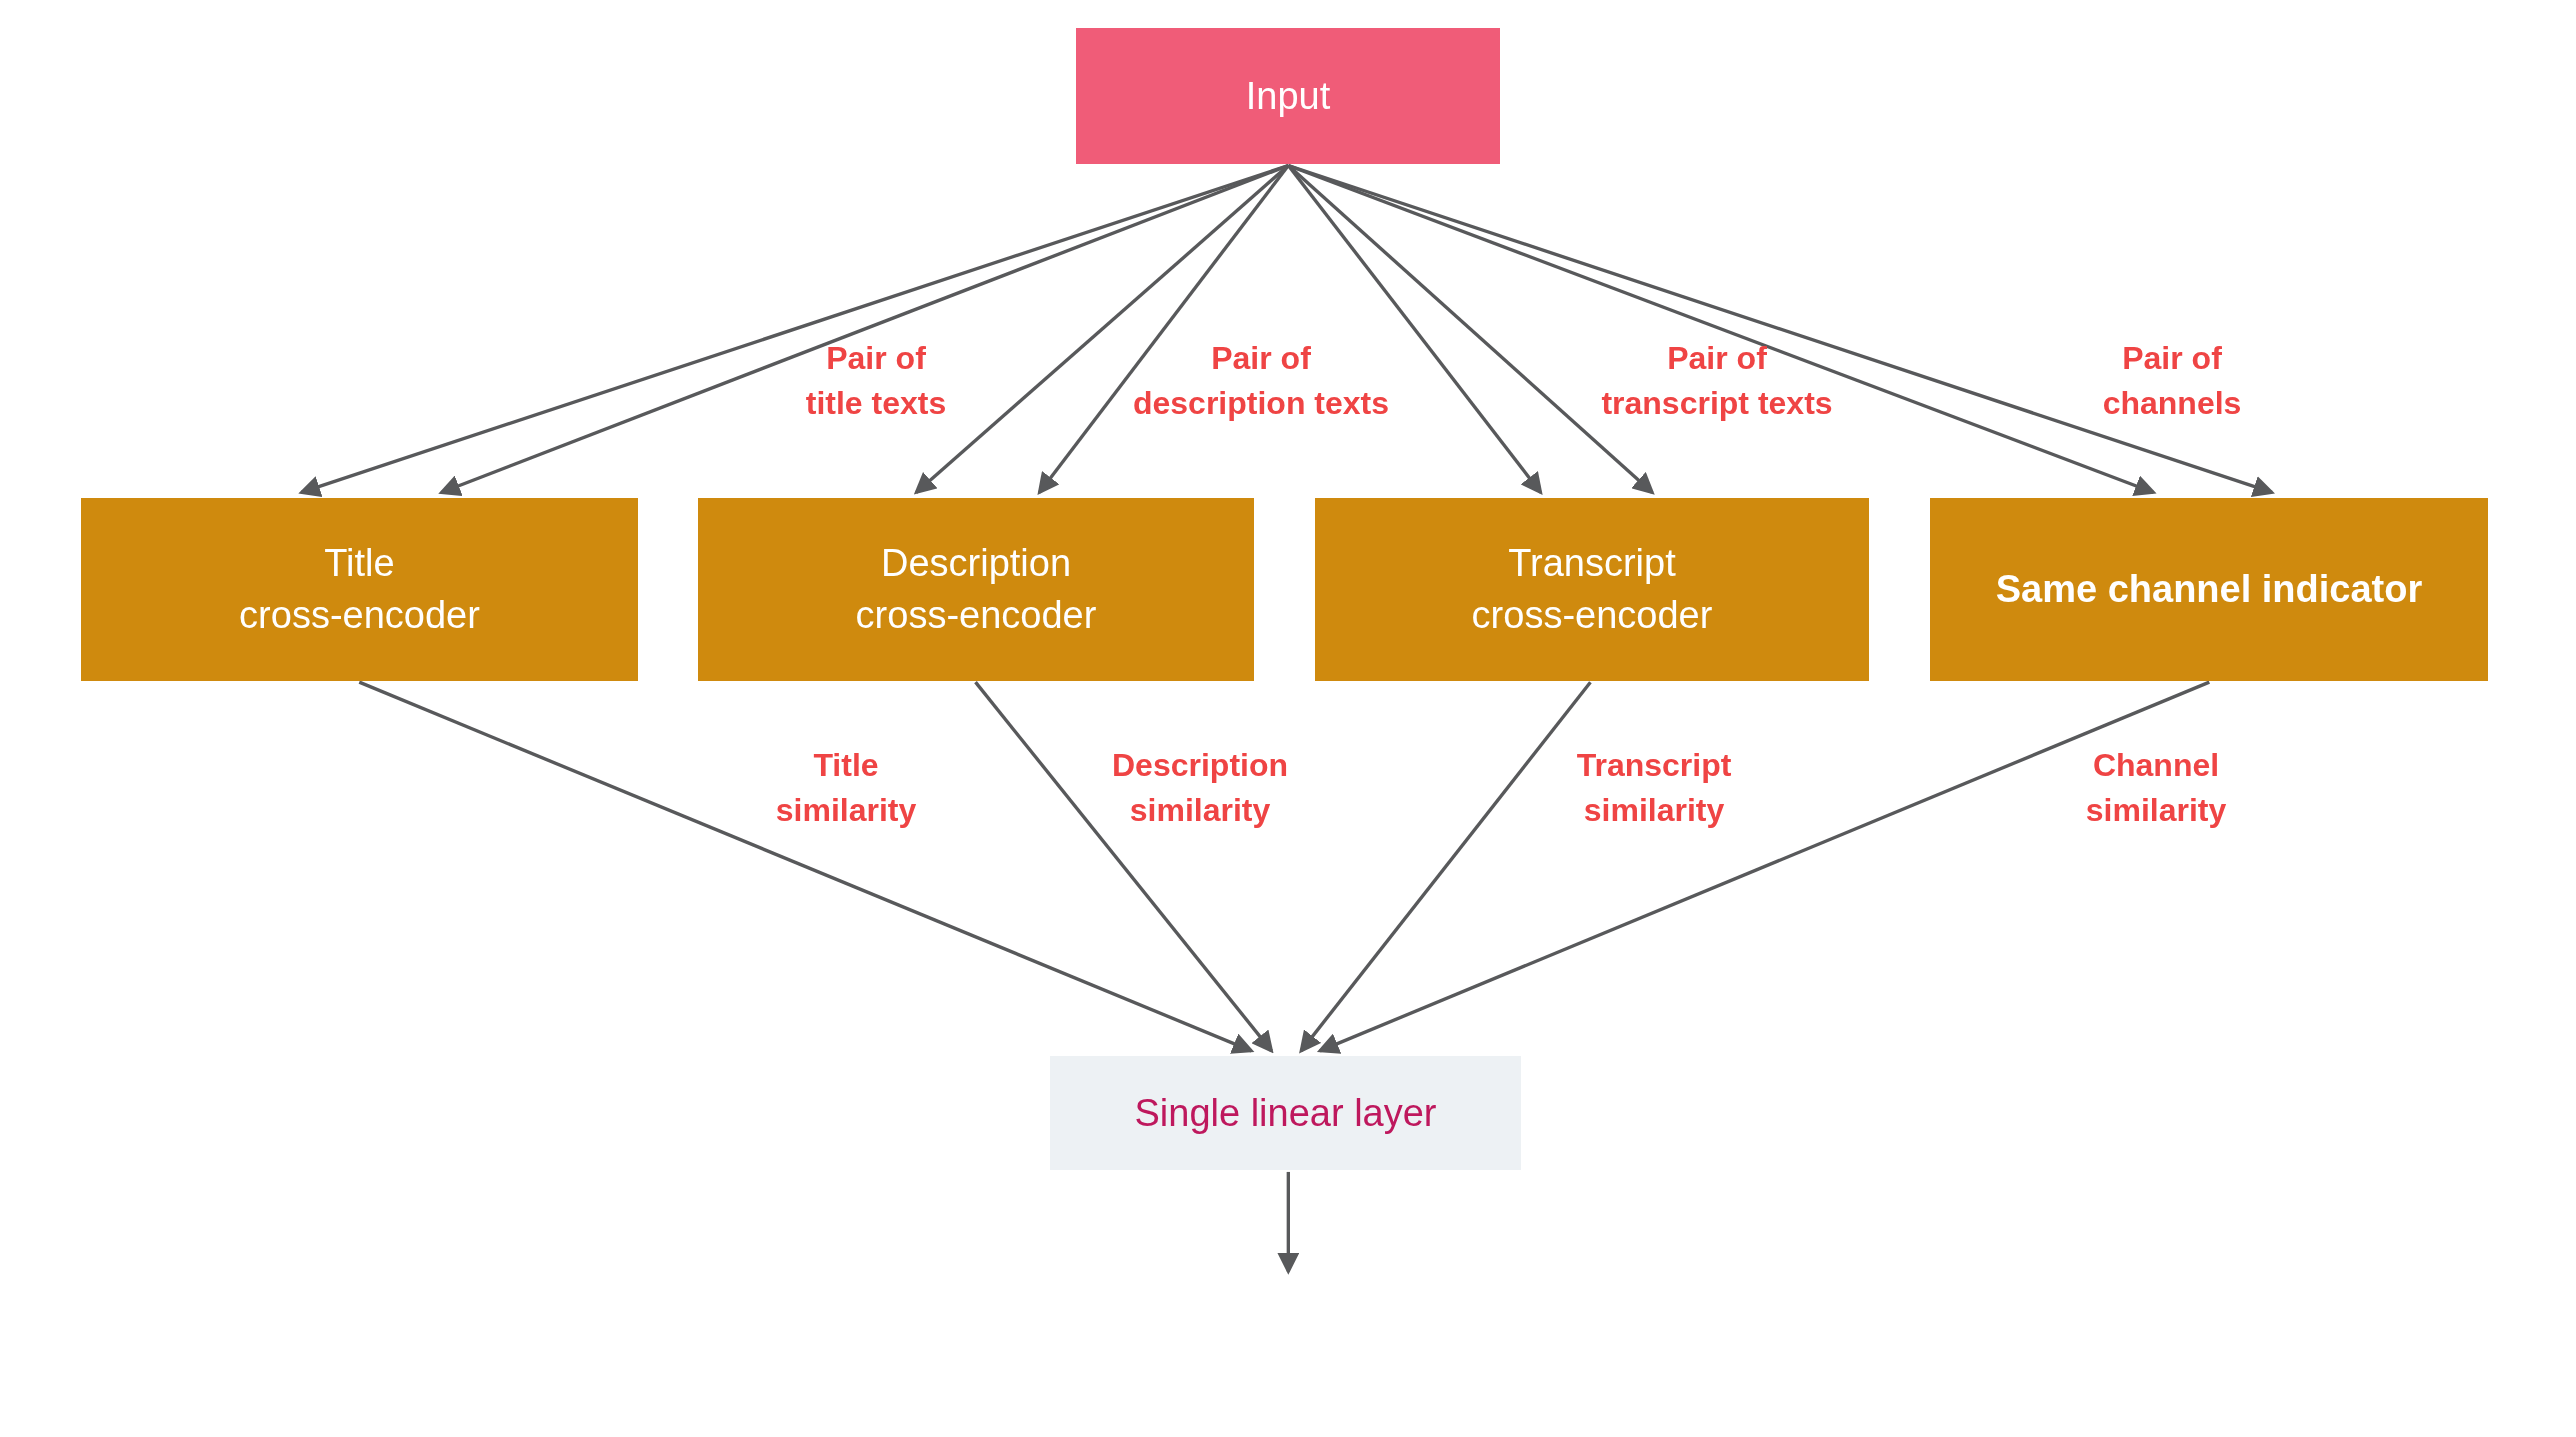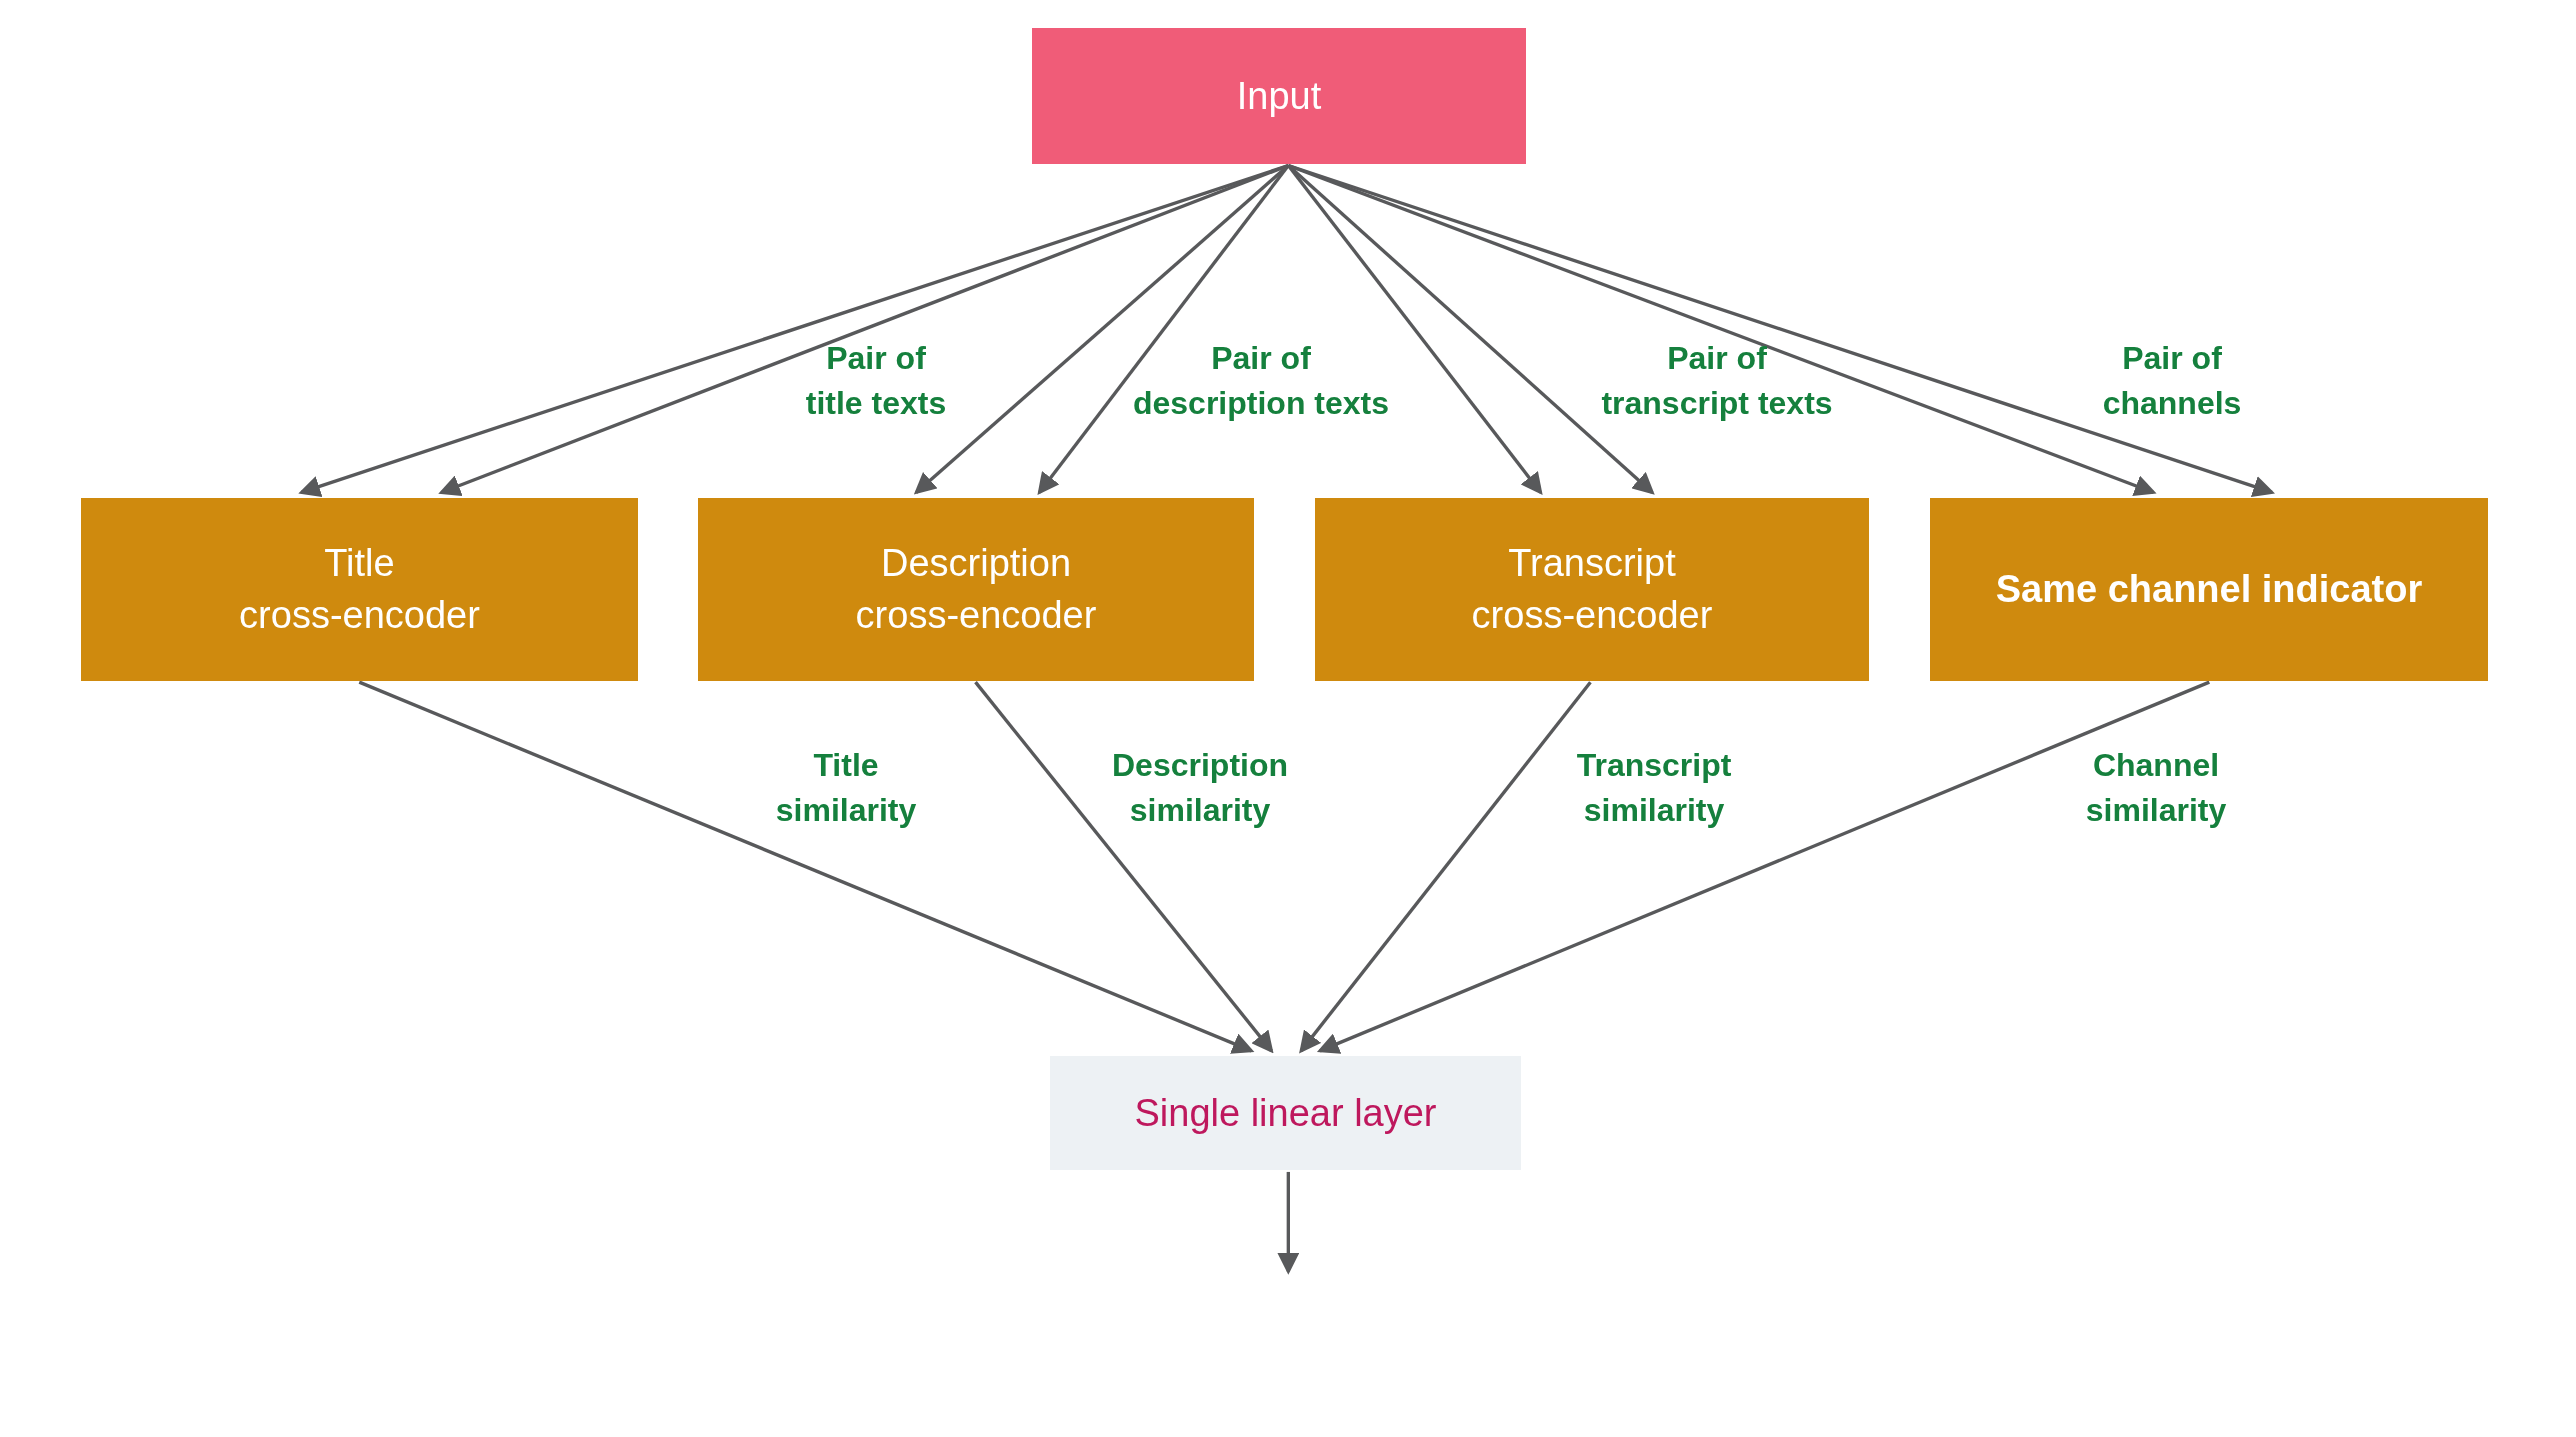--- a/index.html
+++ b/index.html
@@ -24,22 +24,22 @@
   .node {
     position: absolute;
     display: flex;
     align-items: center;
     justify-content: center;
     text-align: center;
     white-space: pre-line;
     box-sizing: border-box;
   }
   .node-input {
-    left: 1032px; top: 28px;
-    width: 494px; height: 136px;
+    left: 1076px; top: 28px;
+    width: 424px; height: 136px;
     background: #f05c78;
     color: #ffffff;
     font-size: 38px;
   }
   .node-encoder {
     top: 498px;
     height: 183px;
     background: #cf8a0e;
     color: #ffffff;
     font-size: 38px;
@@ -61,21 +61,21 @@
     width: 308px; height: 128px;
     background: #46a1ac;
     color: #ffffff;
     font-size: 38px;
   }
   .edge-label {
     position: absolute;
     transform: translateX(-50%);
     text-align: center;
     white-space: pre-line;
-    color: #15803d;
+    color: #ef4444;
     font-size: 32px;
     font-weight: 700;
     line-height: 1.4;
   }
   .row-pairs { top: 336px; }
   .row-sims  { top: 743px; }
   .lbl-pair-title       { left: 876px; }
   .lbl-pair-description { left: 1261px; }
   .lbl-pair-transcript  { left: 1717px; }
   .lbl-pair-channels    { left: 2172px; }

